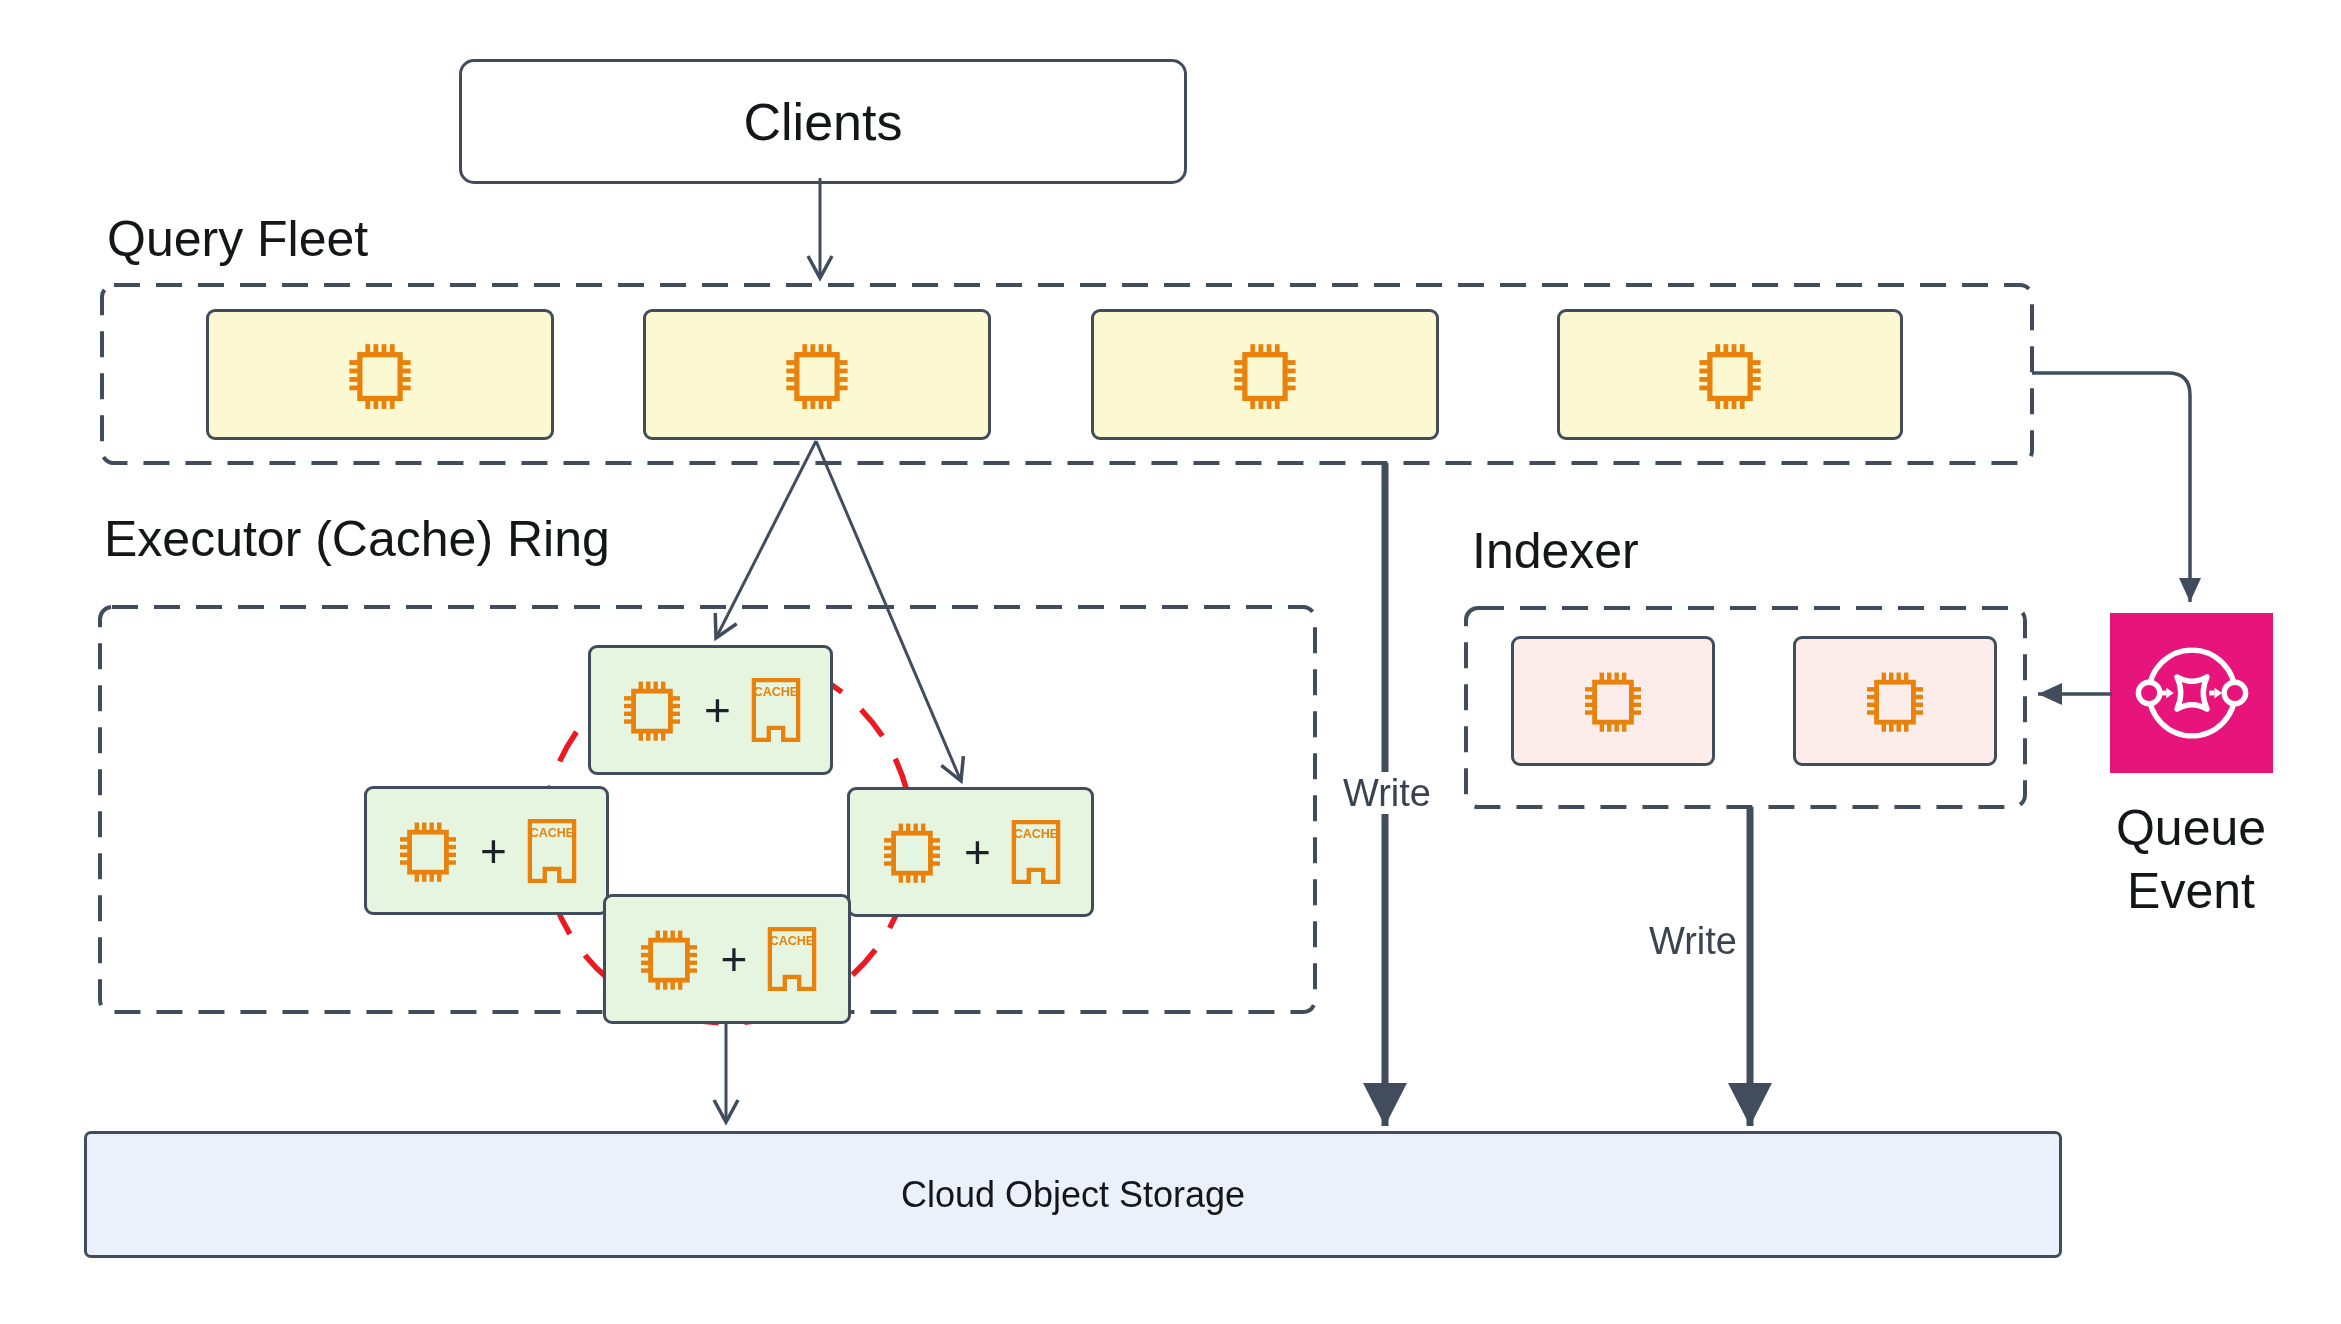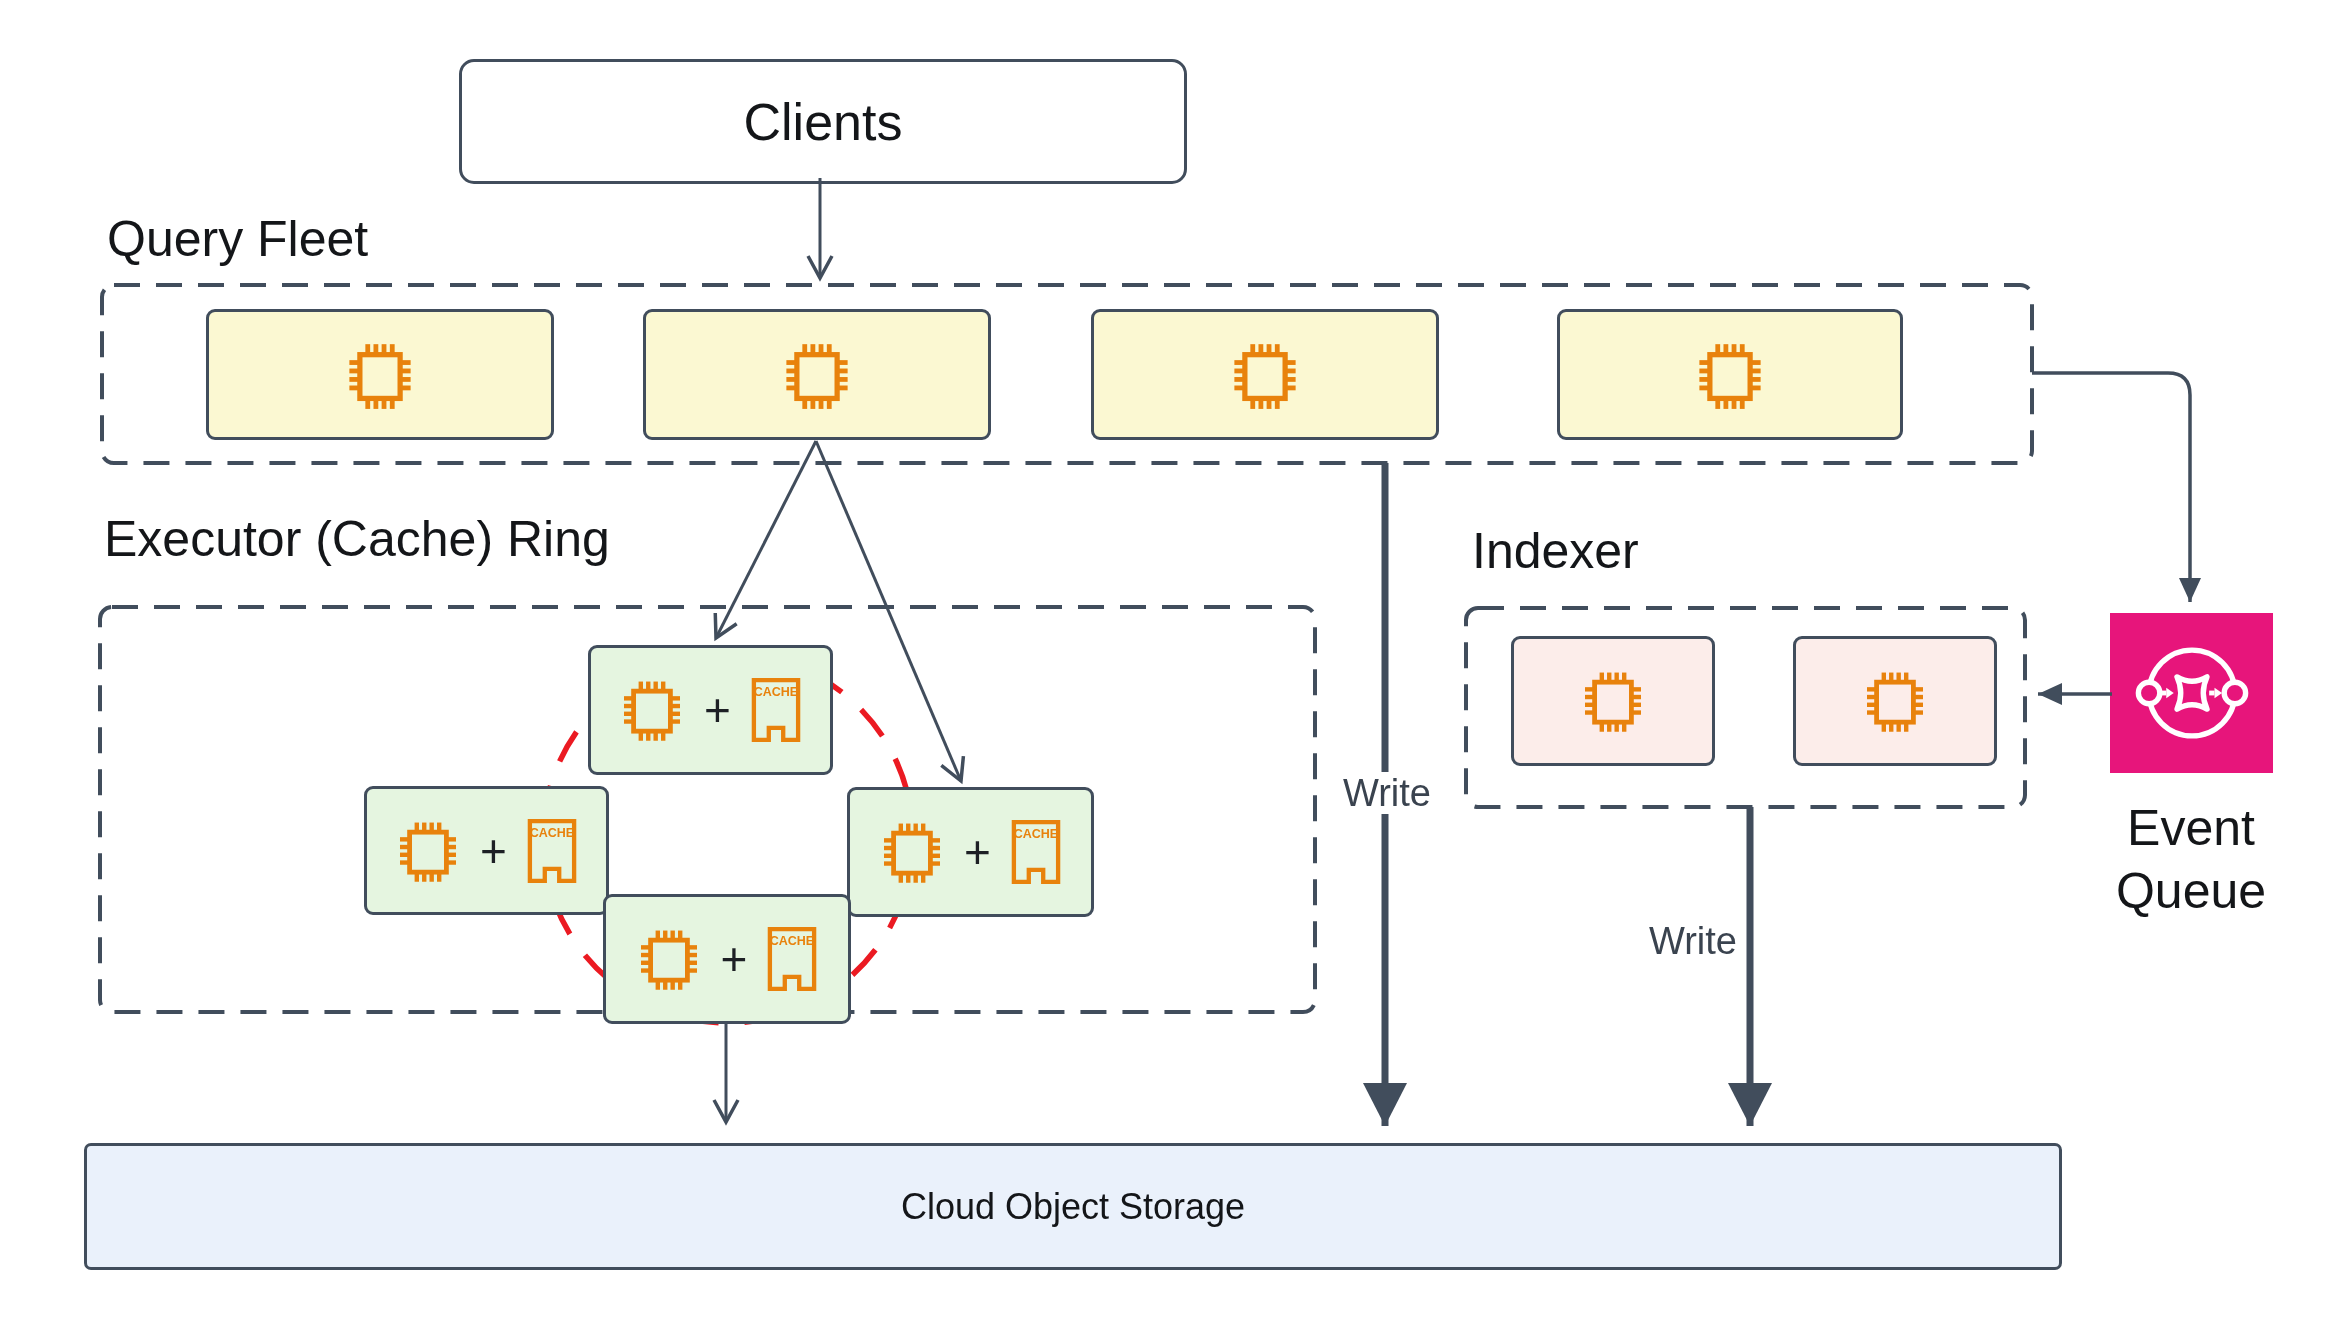--- a/index.html
+++ b/index.html
@@ -41,21 +41,21 @@
     background:var(--c-magenta);display:flex;align-items:center;justify-content:center;
   }
   .eq-label{
     position:absolute;left:2076px;top:797px;width:230px;text-align:center;
     font-size:50px;line-height:63px;color:var(--c-text);
   }
   .storage-box{
     position:absolute;left:84px;top:1131px;width:1972px;height:121px;
     background:var(--c-blue);border:3.5px solid var(--c-stroke);border-radius:7px;
     display:flex;align-items:center;justify-content:center;
-    font-size:36px;color:var(--c-text);margin-top:12px;
+    font-size:36px;color:var(--c-text);
   }
   .write-label{
     position:absolute;transform:translateX(-50%);
     background:#ffffff;padding:0 8px;
     font-size:38px;font-weight:normal;color:#3A434F;line-height:42px;
     white-space:nowrap;
   }
   .cache-icon svg, .chip-icon svg, .eb-icon svg{display:block;}
 </style>
 </head>
@@ -367,22 +367,22 @@
         <circle cx="95" cy="55" r="10" fill="#E7157B" stroke="#ffffff" stroke-width="5"></circle>
         <path d="M41,40 Q55,48 69,40 Q62,55 69,70 Q55,62 41,70 Q48,55 41,40 Z" fill="none" stroke="#ffffff" stroke-width="5" stroke-linejoin="round"></path>
         <line x1="26" y1="55" x2="31" y2="55" stroke="#ffffff" stroke-width="4.5"></line>
         <path d="M31,50 L38,55 L31,60 Z" fill="#ffffff"></path>
         <line x1="71" y1="55" x2="76" y2="55" stroke="#ffffff" stroke-width="4.5"></line>
         <path d="M76,50 L83,55 L76,60 Z" fill="#ffffff"></path>
       </svg>
     </span>
   </div>
   <div class="eq-label">
+    <div>Queue</div>
     <div>Event</div>
-    <div>Queue</div>
   </div>
 
   <div class="storage-box">
     <span>Cloud Object Storage</span>
   </div>
 
   <svg class="layer" style="z-index:3" viewBox="0 0 2341 1324">
     <defs>
       <marker id="vee" markerUnits="userSpaceOnUse" markerWidth="36" markerHeight="36" refX="30" refY="17" orient="auto">
         <path d="M8,5 L30,17 L8,29" fill="none" stroke="#414D5C" stroke-width="3.5"></path>

